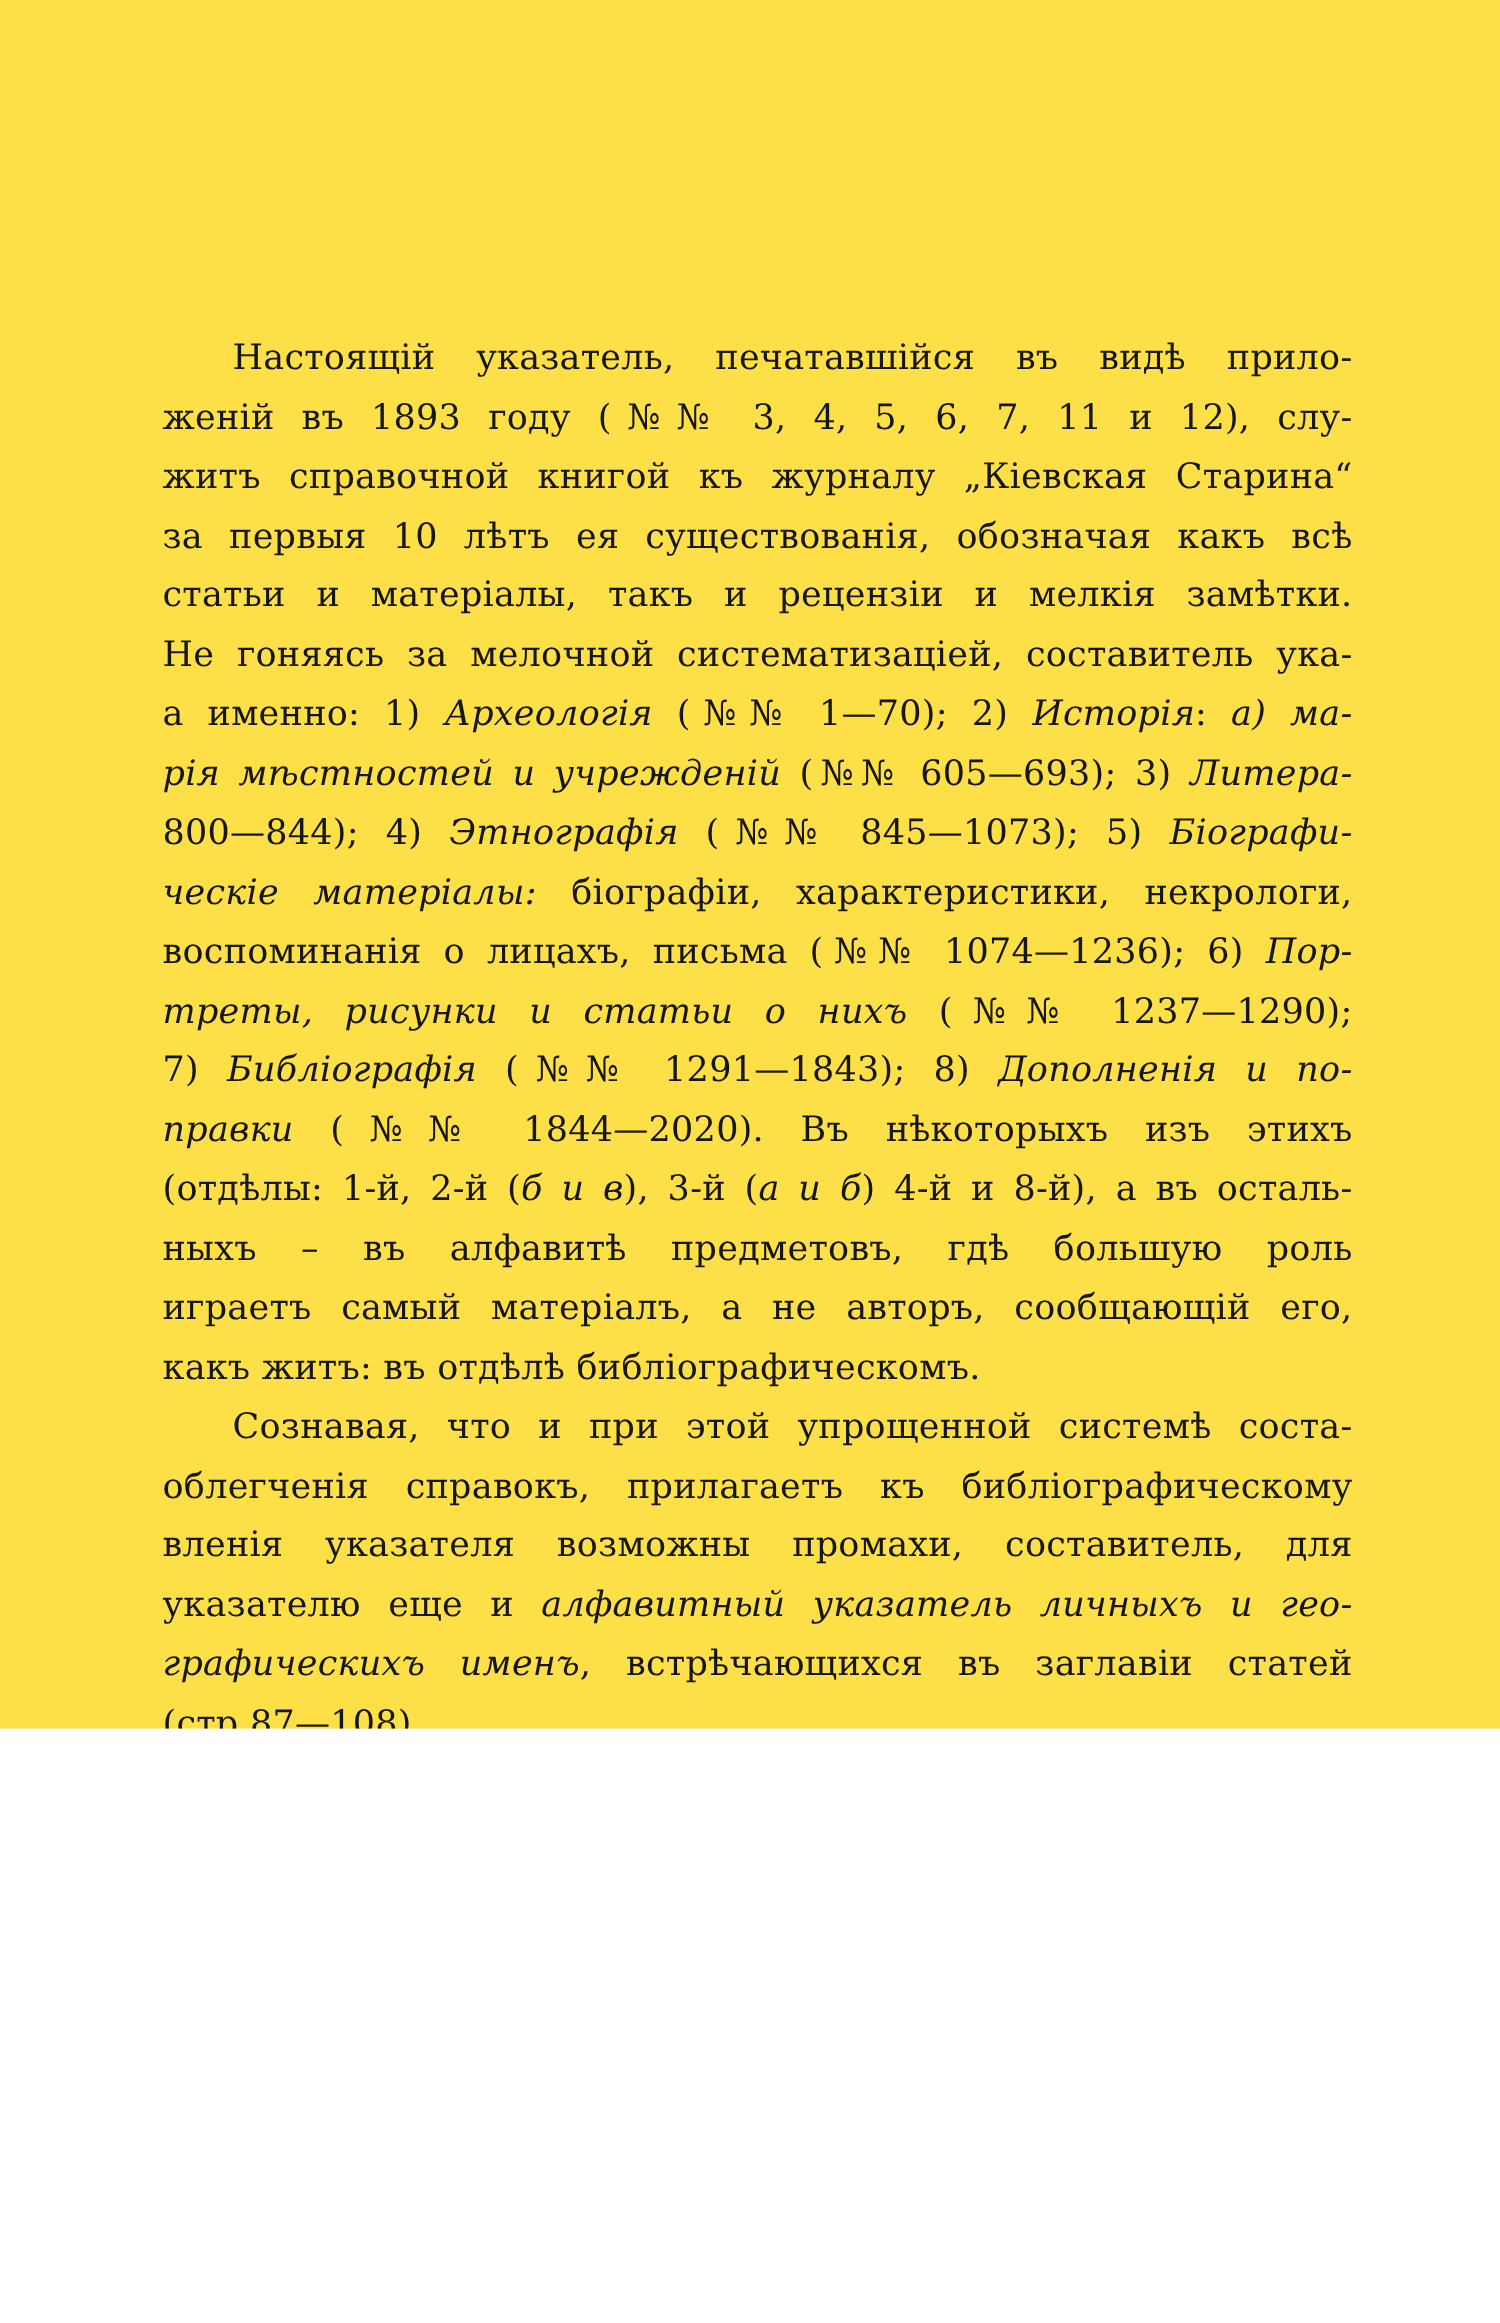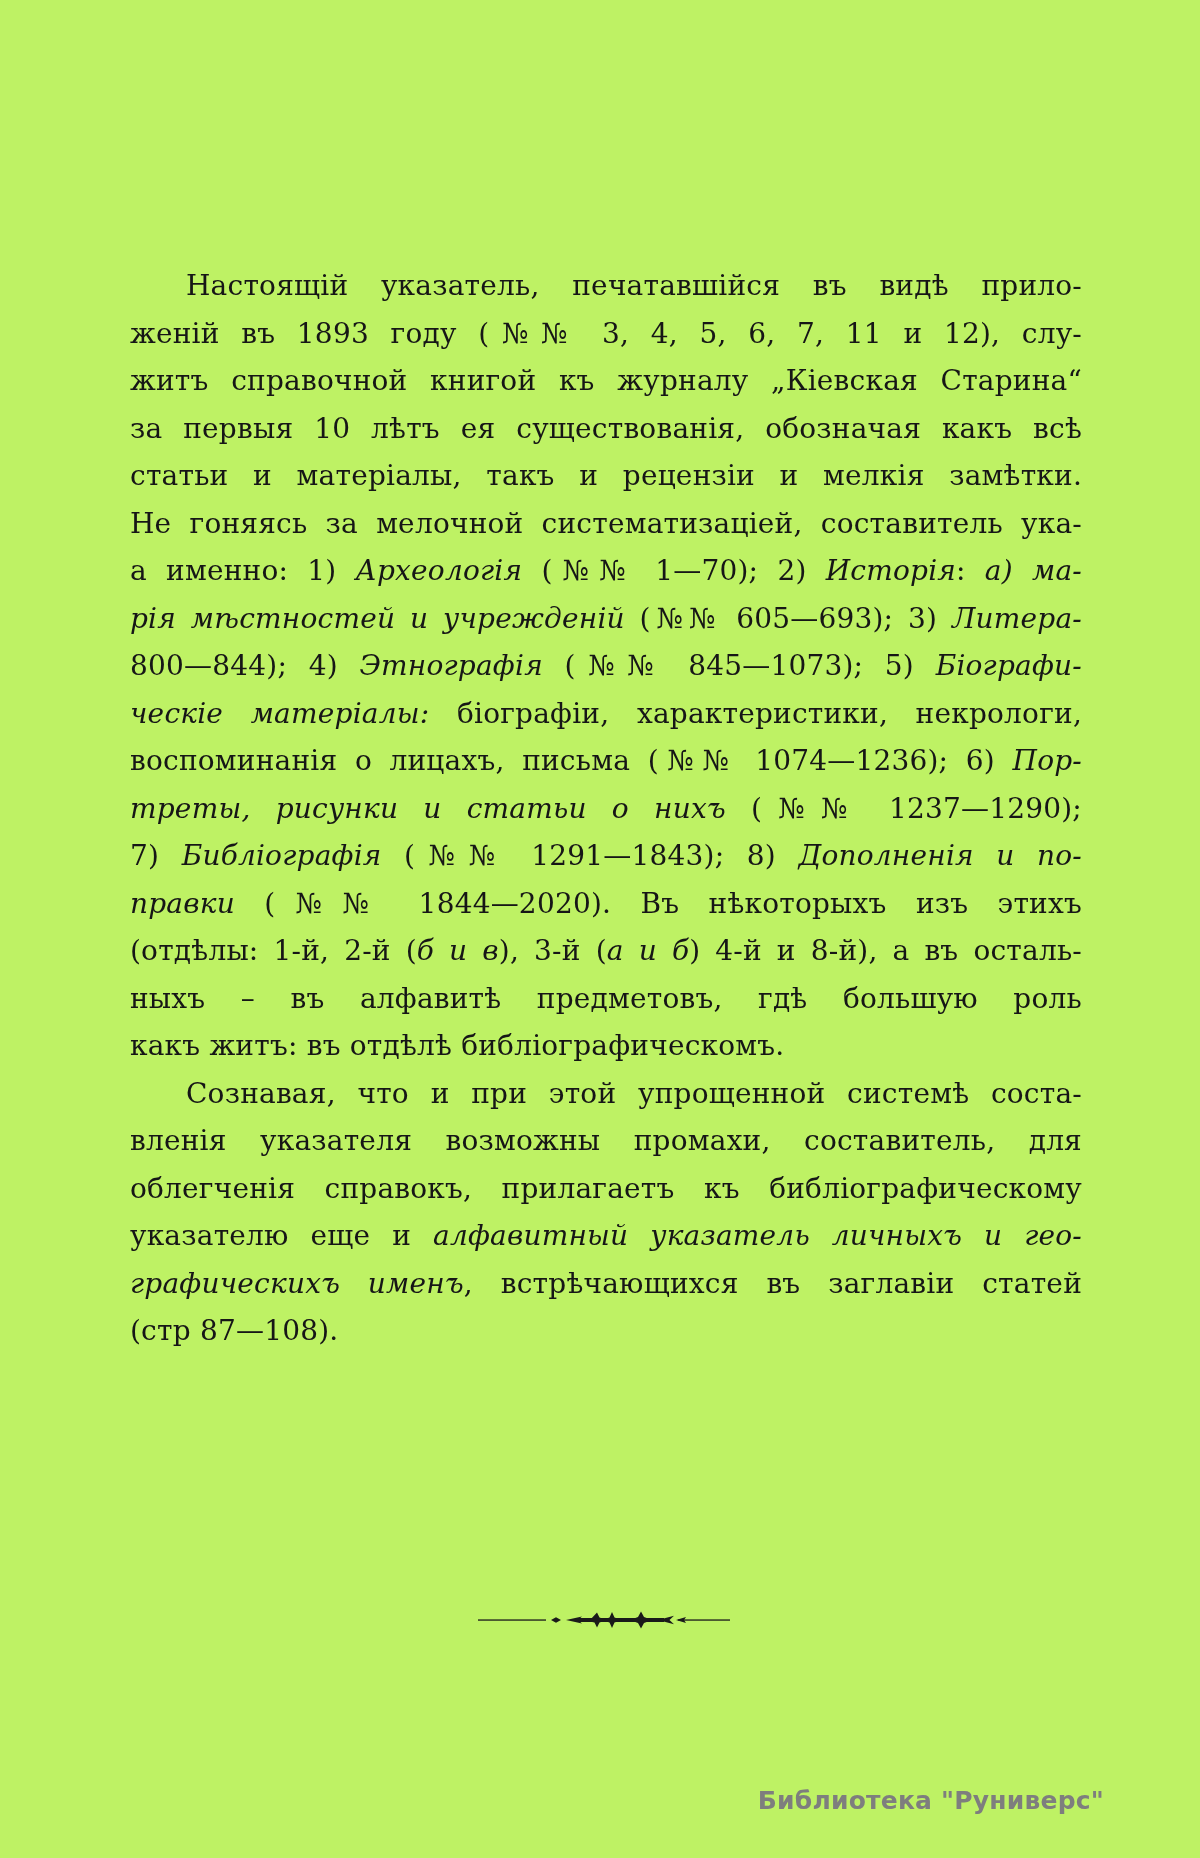--- a/index.html
+++ b/index.html
@@ -3,22 +3,22 @@
 <meta charset="utf-8">
 <style>
   html, body {
     margin: 0;
     padding: 0;
     background: #ffffff;
   }
   .page {
     position: relative;
     width: 1200px;
-    height: 1858px;
-    background: #bef264;
+    height: 1383px;
+    background: #fde047;
     overflow: hidden;
     font-family: "DejaVu Serif", serif;
   }
   .text-block {
     position: absolute;
     left: 130px;
     top: 262px;
     width: 952px;
     color: #161616;
     font-size: 28px;
@@ -72,24 +72,25 @@
       <div class="line"><span class="seg">а именно: 1) </span><span class="seg it">Археологія</span><span class="seg"> (№№ 1—70); 2) </span><span class="seg it">Исторія</span><span class="seg">: </span><span class="seg it">а) ма-</span></div>
       <div class="line"><span class="seg it">рія мѣстностей и учрежденій</span><span class="seg"> (№№ 605—693); 3) </span><span class="seg it">Литера-</span></div>
       <div class="line"><span class="seg">800—844); 4) </span><span class="seg it">Этнографія</span><span class="seg"> (№№ 845—1073); 5) </span><span class="seg it">Біографи-</span></div>
       <div class="line"><span class="seg it">ческіе матеріалы:</span><span class="seg"> біографіи, характеристики, некрологи,</span></div>
       <div class="line"><span class="seg">воспоминанія о лицахъ, письма (№№ 1074—1236); 6) </span><span class="seg it">Пор-</span></div>
       <div class="line"><span class="seg it">треты, рисунки и статьи о нихъ</span><span class="seg"> (№№ 1237—1290);</span></div>
       <div class="line"><span class="seg">7) </span><span class="seg it">Библіографія</span><span class="seg"> (№№ 1291—1843); 8) </span><span class="seg it">Дополненія и по-</span></div>
       <div class="line"><span class="seg it">правки</span><span class="seg"> (№№ 1844—2020). Въ нѣкоторыхъ изъ этихъ</span></div>
       <div class="line"><span class="seg">(отдѣлы: 1-й, 2-й (</span><span class="seg it">б и в</span><span class="seg">), 3-й (</span><span class="seg it">а и б</span><span class="seg">) 4-й и 8-й), а въ осталь-</span></div>
       <div class="line"><span class="seg">ныхъ – въ алфавитѣ предметовъ, гдѣ большую роль</span></div>
+      <div class="line"><span class="seg">играетъ самый матеріалъ, а не авторъ, сообщающій его,</span></div>
       <div class="line last"><span class="seg">какъ житъ: въ отдѣлѣ библіографическомъ.</span></div>
       <div class="line indent"><span class="seg">Сознавая, что и при этой упрощенной системѣ соста-</span></div>
+      <div class="line"><span class="seg">облегченія справокъ, прилагаетъ къ библіографическому</span></div>
       <div class="line"><span class="seg">вленія указателя возможны промахи, составитель, для</span></div>
-      <div class="line"><span class="seg">облегченія справокъ, прилагаетъ къ библіографическому</span></div>
       <div class="line"><span class="seg">указателю еще и </span><span class="seg it">алфавитный указатель личныхъ и гео-</span></div>
       <div class="line"><span class="seg it">графическихъ именъ</span><span class="seg">, встрѣчающихся въ заглавіи статей</span></div>
       <div class="line last"><span class="seg">(стр 87—108).</span></div>
     </div>
 
   <div class="divider">
     <svg width="252" height="20" viewBox="0 0 252 20" xmlns="http://www.w3.org/2000/svg" fill="#1a1a1a">
       <rect x="0" y="9.4" width="68" height="1.3"></rect>
       <polygon points="73,10 78,7.2 83,10 78,12.8"></polygon>
       <polygon points="88,10 104,6.6 100,10 104,13.4"></polygon>

